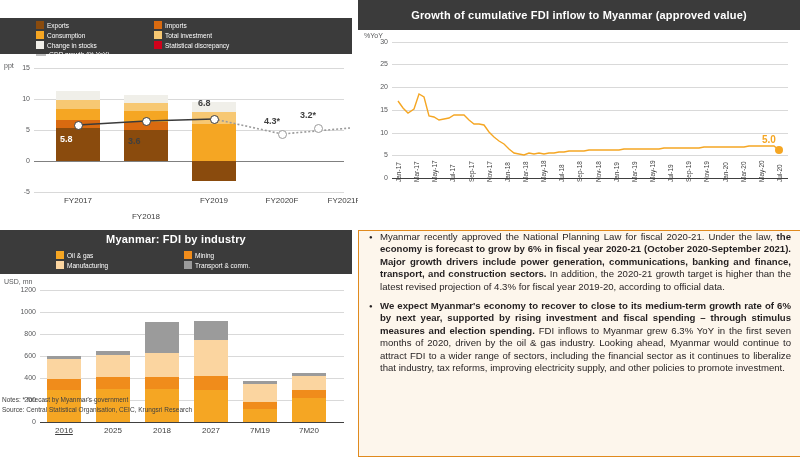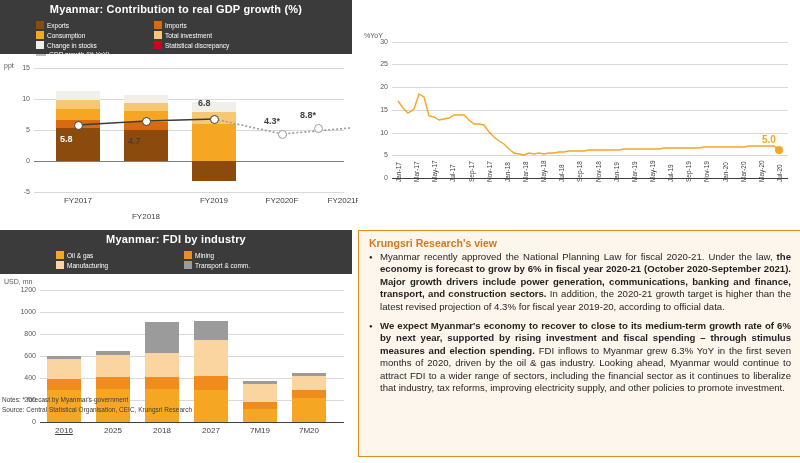--- a/index.html
+++ b/index.html
@@ -71,21 +71,20 @@
   .source{position:absolute;left:2px;bottom:3px;font-size:6.5px;color:#404040;}
 
   .y-title{position:absolute;font-size:7px;color:#58595b;}
 </style>
 </head>
 <body>
 
 <div class="page">
 
   <div class="panel" id="p1">
-    <div class="panel-title">Myanmar: Contribution to real GDP growth (%)</div>
 
     <div class="plot" id="plot1" style="left:0;top:18px;width:352px;height:196px;">
 
       <div style="position:absolute;left:0;top:0;width:352px;height:36px;background:#3b3b3b;"></div>
       <div class="legend" style="left:36px;top:3px;width:300px;">
         <div class="lg" style="width:110px;">
           <i class="sw" style="background:#8a4b0d"></i>
             <span class="t">Exports</span>
         </div>
         <div class="lg" style="width:140px;">
@@ -149,34 +148,35 @@
         <polyline points="78,107 146,103 214,101" fill="none" stroke="#3b3b3b" stroke-width="1.6"></polyline>
         <polyline points="214,101 282,116 350,110" fill="none" stroke="#9b9b9b" stroke-width="1.6" stroke-dasharray="2,2"></polyline>
       </svg>
       <div class="marker" style="left:74px;top:103px;"></div>
       <div class="marker" style="left:142px;top:99px;"></div>
       <div class="marker" style="left:210px;top:97px;"></div>
       <div class="marker" style="left:278px;top:112px;border-color:#9b9b9b;"></div>
       <div class="marker" style="left:314px;top:106px;border-color:#9b9b9b;"></div>
 
       <div class="dlabel" style="left:60px;top:116px;color:#ffffff;">5.8</div>
-      <div class="dlabel" style="left:128px;top:118px;">4.7</div>
+      <div class="dlabel" style="left:128px;top:118px;">3.6</div>
       <div class="dlabel" style="left:198px;top:80px;">6.8</div>
       <div class="dlabel" style="left:264px;top:98px;">4.3*</div>
-      <div class="dlabel" style="left:300px;top:92px;">8.8*</div>
+      <div class="dlabel" style="left:300px;top:92px;">3.2*</div>
 
       <div class="xlab" style="left:50px;top:178px;width:56px;">FY2017</div>
       <div class="xlab" style="left:118px;top:194px;width:56px;">FY2018</div>
       <div class="xlab" style="left:186px;top:178px;width:56px;">FY2019</div>
       <div class="xlab" style="left:252px;top:178px;width:60px;">FY2020F</div>
       <div class="xlab" style="left:314px;top:178px;width:60px;">FY2021F</div>
     </div>
   </div>
 
   <div class="panel" id="p2">
+    <div class="panel-title">Growth of cumulative FDI inflow to Myanmar (approved value)</div>
 
     <div class="plot" style="left:0;top:30px;width:442px;height:198px;">
       <div class="y-title" style="left:6px;top:2px;">%YoY</div>
 
       <div class="gridline" style="left:34px;top:12px;width:396px;"></div>
       <div class="gridline" style="left:34px;top:34px;width:396px;"></div>
       <div class="gridline" style="left:34px;top:57px;width:396px;"></div>
       <div class="gridline" style="left:34px;top:80px;width:396px;"></div>
       <div class="gridline" style="left:34px;top:103px;width:396px;"></div>
       <div class="gridline" style="left:34px;top:125px;width:396px;"></div>
@@ -301,20 +301,19 @@
       <div class="xlab" style="left:187px;top:178px;width:48px;">2027</div>
       <div class="xlab" style="left:236px;top:178px;width:48px;">7M19</div>
       <div class="xlab" style="left:285px;top:178px;width:48px;">7M20</div>
     </div>
 
     <div class="note">Notes: * forecast by Myanmar's government</div>
     <div class="source">Source: Central Statistical Organisation, CEIC, Krungsri Research</div>
   </div>
 
   <div class="panel" id="p4">
-    <div class="rv-title">Krungsri Research's view</div>
     <ul class="rv-list">
       <li class="rv-item">Myanmar recently approved the National Planning Law for fiscal 2020-21. Under the law, <b>the economy is forecast to grow by 6% in fiscal year 2020-21 (October 2020-September 2021). Major growth drivers include power generation, communications, banking and finance, transport, and construction sectors.</b> In addition, the 2020-21 growth target is higher than the latest revised projection of 4.3% for fiscal year 2019-20, according to official data.</li>
       <li class="rv-item"><b>We expect Myanmar's economy to recover to close to its medium-term growth rate of 6% by next year, supported by rising investment and fiscal spending – through stimulus measures and election spending.</b> FDI inflows to Myanmar grew 6.3% YoY in the first seven months of 2020, driven by the oil &amp; gas industry. Looking ahead, Myanmar would continue to attract FDI to a wider range of sectors, including the financial sector as it continues to liberalize that industry, tax reforms, improving electricity supply, and other policies to promote investment.</li>
     </ul>
   </div>
 
 </div>
 
 </body></html>

